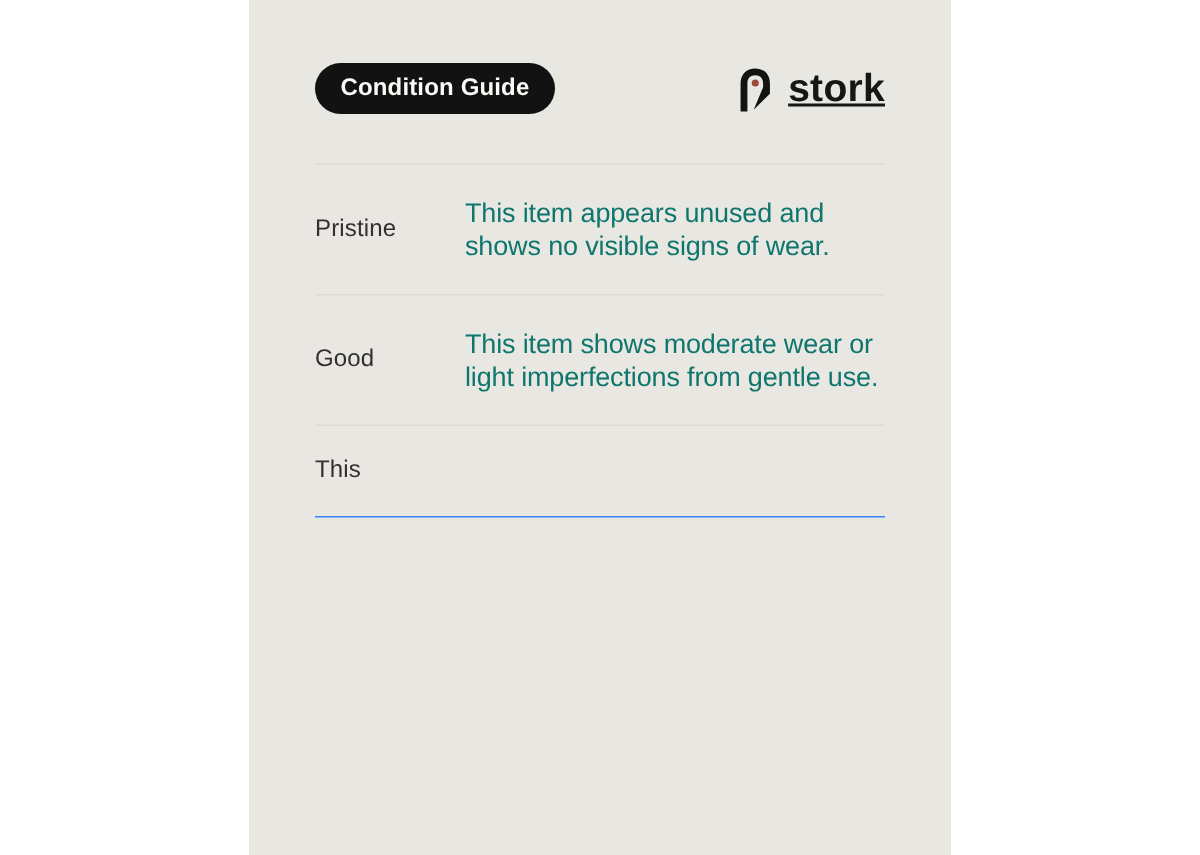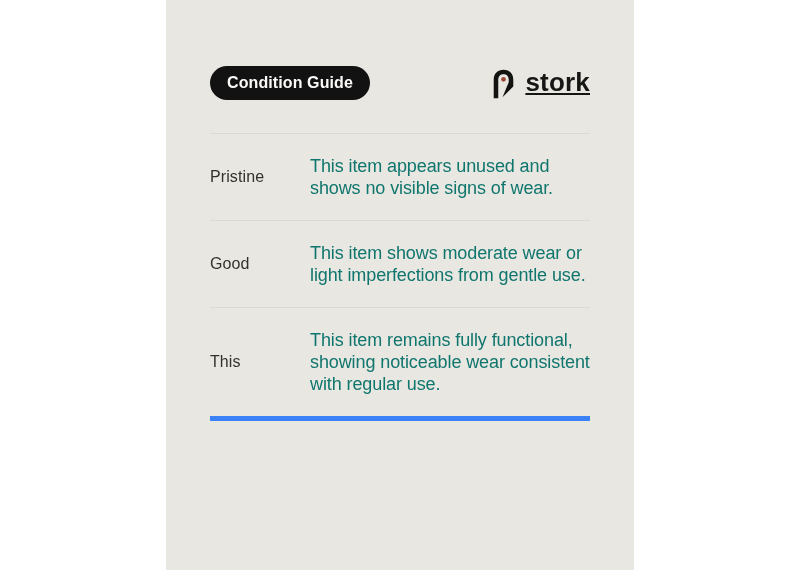--- a/index.html
+++ b/index.html
@@ -17,21 +17,21 @@
     height: 570px;
     background: #ffffff;
     display: flex;
     justify-content: center;
   }
 
   .panel {
     width: 468px;
     height: 570px;
     background: #e9e7e2;
-    padding: 66px 44px 0 44px;
+    padding: 42px 44px 0 44px;
   }
 
   .header {
     display: flex;
     justify-content: space-between;
     align-items: center;
     height: 34px;
   }
 
   .badge {
@@ -61,21 +61,21 @@
     font-weight: 600;
     color: #161614;
     letter-spacing: 0.2px;
     line-height: 1;
     padding-bottom: 2px;
     text-decoration: underline;
   }
 
   .guide-table {
     margin-top: 33px;
-    border-bottom: 5px solid #3b82f6;
+    border-bottom: 1px solid #3b82f6;
   }
 
   .row {
     display: flex;
     align-items: center;
     border-top: 1px solid #dcd9d2;
     padding: 21px 0;
   }
 
   .row-label {
@@ -130,18 +130,17 @@
       </div>
 
 
       <div class="row">
         <div class="row-label">Good</div>
         <div class="row-desc">This item shows moderate wear or light imperfections from gentle use.</div>
       </div>
 
       <div class="row">
         <div class="row-label">This</div>
-        <div class="row-desc">This item remains fully functional, showing noticeable wear consistent with regular use.</div>
       </div>
 
     </div>
   </div>
 </div>
 
 </body></html>

